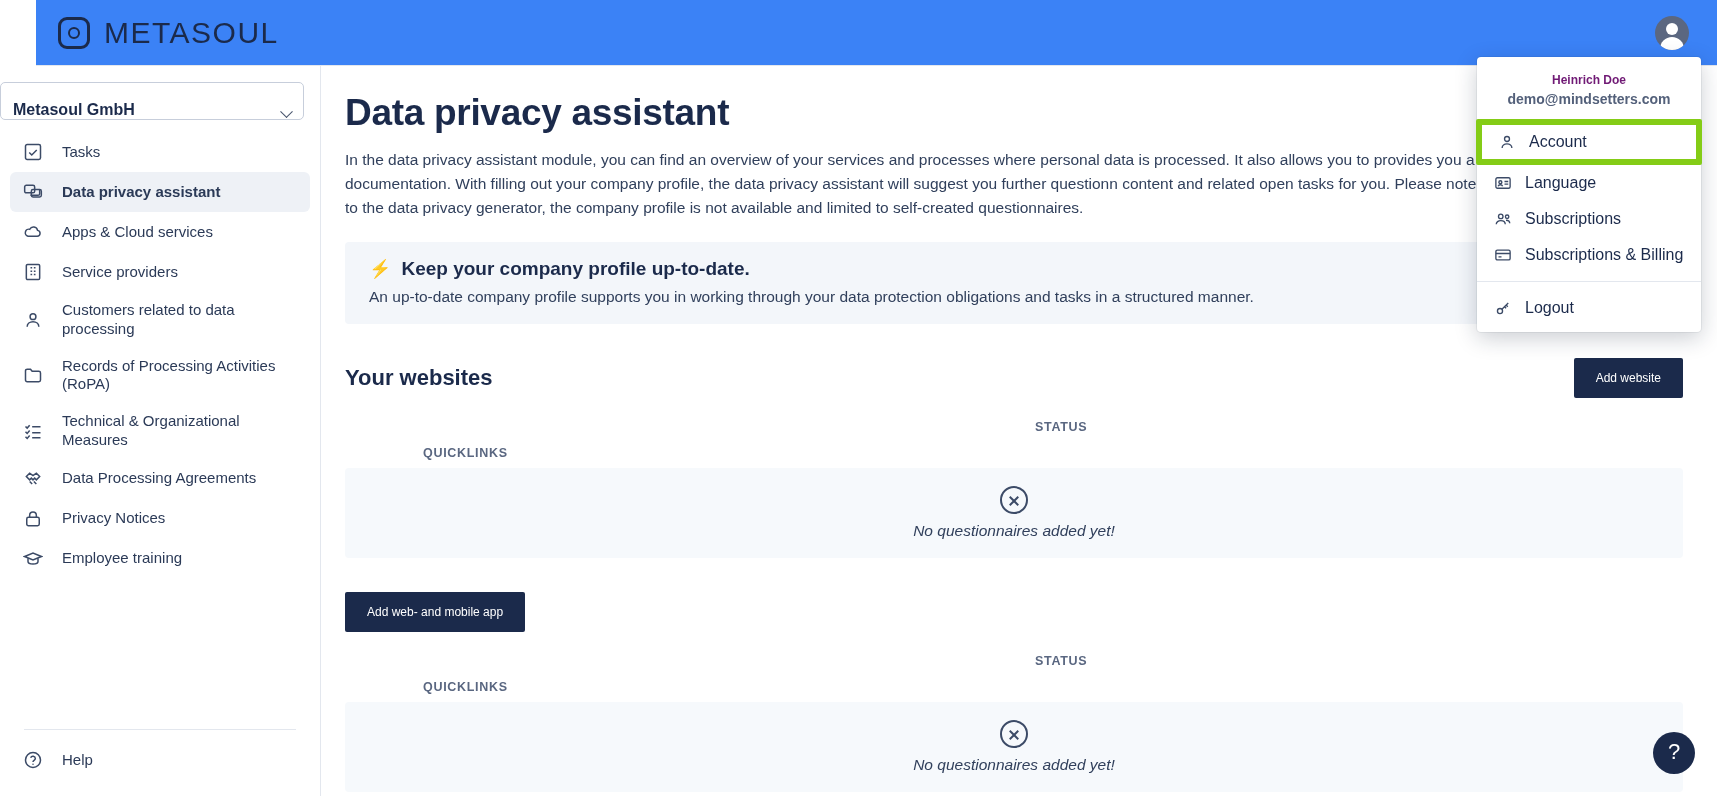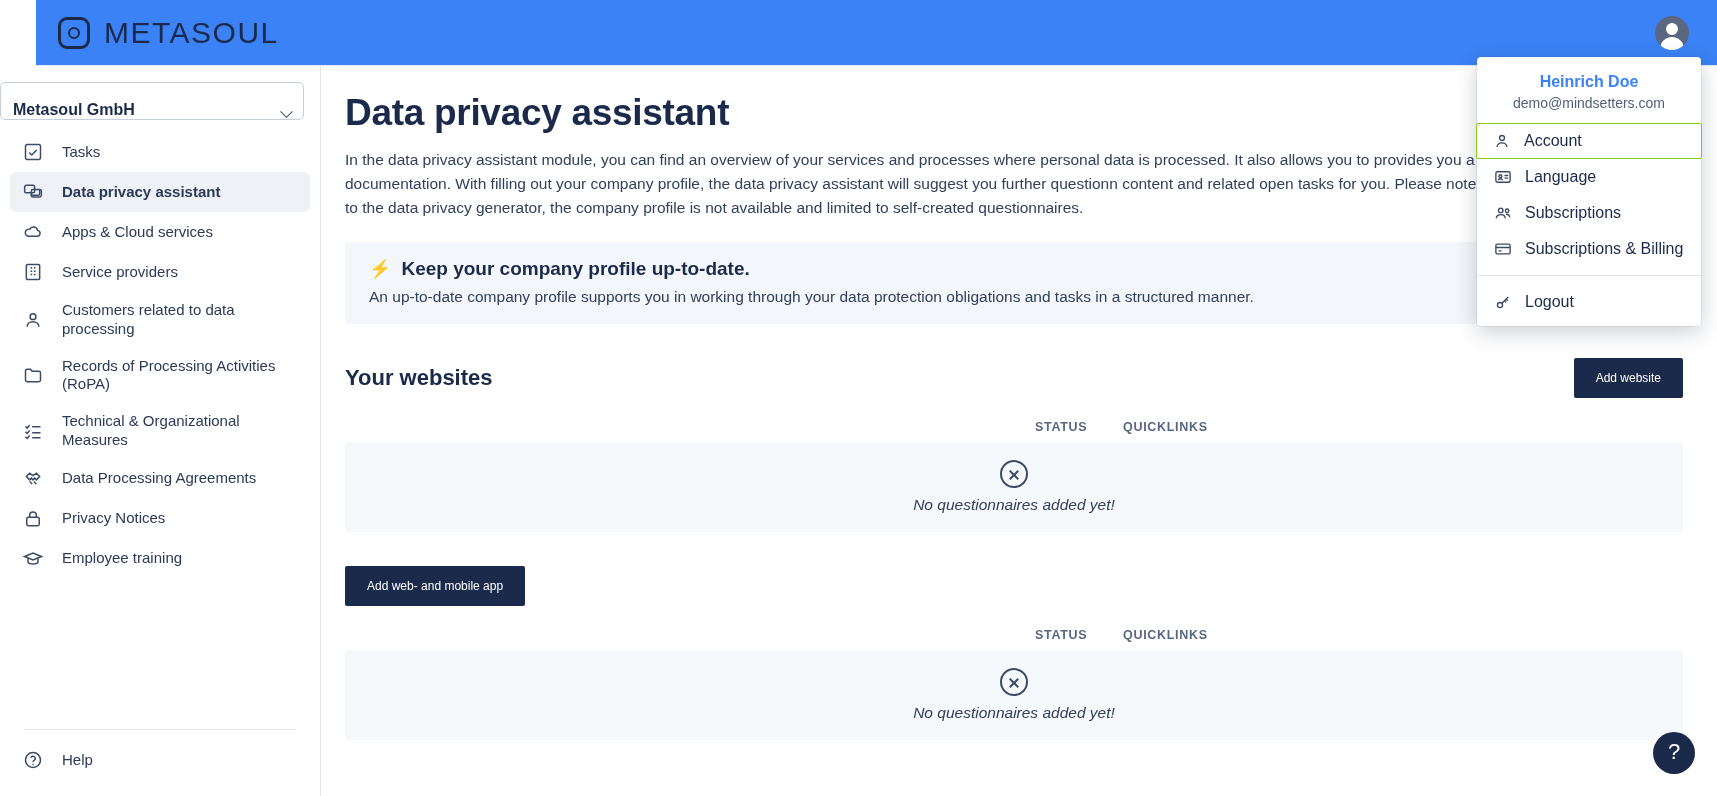--- a/index.html
+++ b/index.html
@@ -96,23 +96,24 @@
     display: flex; align-items: center; justify-content: space-between;
     margin-top: 34px; max-width: 1360px;
   }
   .section-title { font-size: 22px; font-weight: bold; color: #1b2a4b; }
   .btn-primary {
     background: #1b2a4b; color: #fff; border: none; border-radius: 2px;
     font-size: 12px; font-weight: normal; padding: 13px 22px; cursor: pointer;
     font-family: "Liberation Sans", sans-serif;
   }
   .table-head {
-    display: flex; gap: 0; margin-top: 22px; padding: 0 0 8px 0;
+    display: flex; gap: 12px; margin-top: 22px; padding: 0 0 8px 0;
     font-size: 12.5px; letter-spacing: 0.7px; color: #5a6781; font-weight: bold;
     max-width: 1360px;
+    flex-direction: column;
   }
   .th-status { width: 700px; text-align: left; padding-left: 690px; }
   .th-quick { }
   .empty-box {
     background: #f6f9fc; border-radius: 4px; height: 90px; max-width: 1360px;
     display: flex; flex-direction: column; align-items: center; justify-content: center; gap: 8px;
   }
   .empty-icon { width: 28px; height: 28px; border: 2px solid #3c4b67; border-radius: 50%; position: relative; }
   .empty-icon:before, .empty-icon:after {
     content: ""; position: absolute; left: 6px; top: 11.5px; width: 12px; height: 2px; background: #3c4b67;
@@ -122,28 +123,28 @@
   .empty-text { font-size: 15.5px; color: #31405c; font-style: italic; }
 
   
   .menu {
     position: absolute; top: 57px; right: 16px; width: 224px;
     background: #fff; border-radius: 4px;
     box-shadow: 0 6px 22px rgba(20,30,55,0.22), 0 0 0 1px rgba(20,30,55,0.06);
     z-index: 40; padding: 10px 0 6px 0;
   }
   .menu-user { text-align: center; padding: 6px 10px 12px 10px; }
-  .menu-name { font-size: 16px; font-weight: bold; color: #3b82f6; }
-  .menu-mail { font-size: 14px; color: #53607a; margin-top: 4px; }
+  .menu-name { font-size: 12px; font-weight: bold; color: #701a75; }
+  .menu-mail { font-size: 14px; color: #53607a; margin-top: 4px; font-weight: bold; }
   .menu-item {
     display: flex; align-items: center; gap: 12px;
     padding: 9px 16px; font-size: 16px; color: #1b2a4b; cursor: pointer;
   }
   .menu-item .ico { width: 20px; min-width: 20px; display: flex; align-items: center; justify-content: center; color: #3c4b67; }
-  .menu-item.highlighted { border: 1px solid #84cc16; border-radius: 2px; margin: 0 -1px; padding: 8px 15px; }
+  .menu-item.highlighted { border: 6px solid #84cc16; border-radius: 2px; margin: 0 -1px; padding: 8px 15px; }
   .menu-sep { height: 1px; background: #e3e7ee; margin: 8px 0; }
 
   
   .fab {
     position: absolute; right: 22px; bottom: 22px; width: 42px; height: 42px;
     border-radius: 50%; background: #1b2a4b; color: #fff;
     display: flex; align-items: center; justify-content: center;
     font-size: 22px; cursor: pointer; z-index: 25;
   }
   .fab span { margin-top: -2px; }

